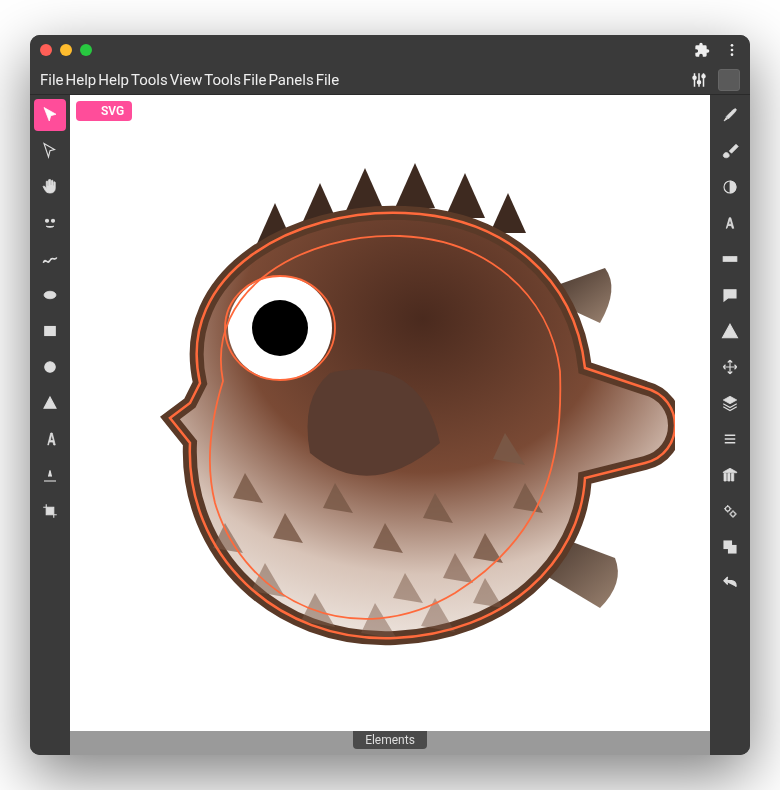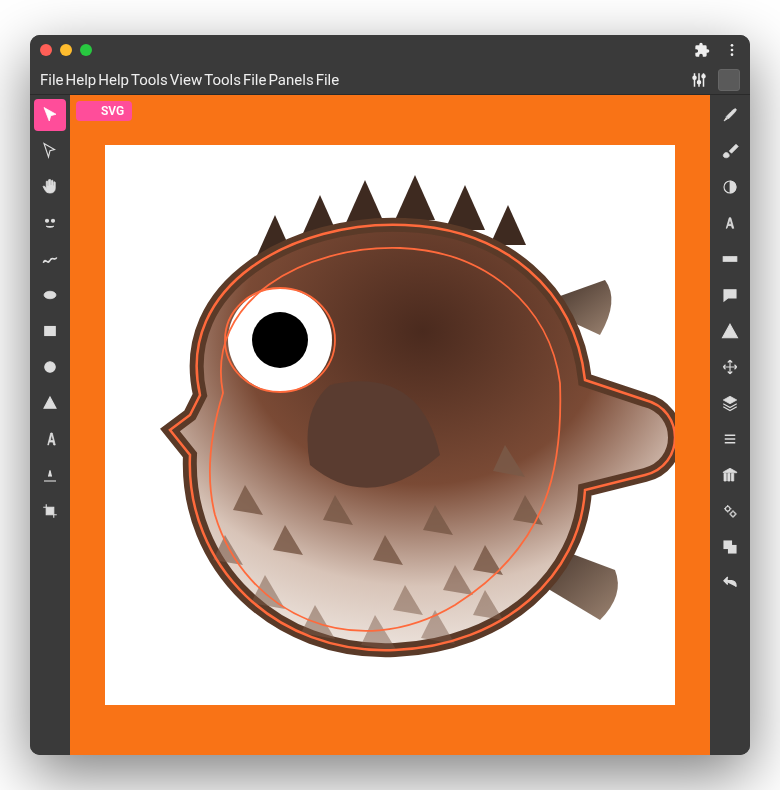--- a/index.html
+++ b/index.html
@@ -90,21 +90,21 @@
   .tbtn.active { background: #ff4d9a; color: #fff; }
   .tbtn svg { width: 18px; height: 18px; fill: currentColor; stroke: currentColor; }
   .center {
     flex: 1;
     display: flex;
     flex-direction: column;
     min-width: 0;
   }
   .canvas-area {
     flex: 1;
-    background: #f97316;
+    background: #ffffff;
     position: relative;
     overflow: hidden;
     display: flex;
     align-items: center;
     justify-content: center;
   }
   .badge {
     position: absolute;
     top: 6px;
     left: 6px;
@@ -355,20 +355,23 @@
             <path d="M118 248
                      C100 155 200 100 295 103
                      C380 106 445 160 455 238
                      C458 320 445 400 350 460
                      C250 520 140 470 110 370
                      C100 330 105 290 118 248 Z" fill="none" stroke="#ff6a3c" stroke-width="1.8"></path>
             <ellipse cx="175" cy="195" rx="55" ry="52" fill="none" stroke="#ff6a3c" stroke-width="1.8"></ellipse>
           </svg>
         </div>
       </div>
+      <div class="bottom-tab">
+        <div class="tab">Elements</div>
+      </div>
     </div>
 
     <div class="tool-col">
       <div class="tbtn">
           <svg viewBox="0 0 24 24" fill="#ddd">
             <path d="M20 4c-1-1-3 0-7 4s-6 6-6 6l3 3s2-2 6-6 5-6 4-7zM7 15l-3 5 5-3z"></path>
           </svg>
         </div>
       <div class="tbtn">
           <svg viewBox="0 0 24 24" fill="#ddd">

